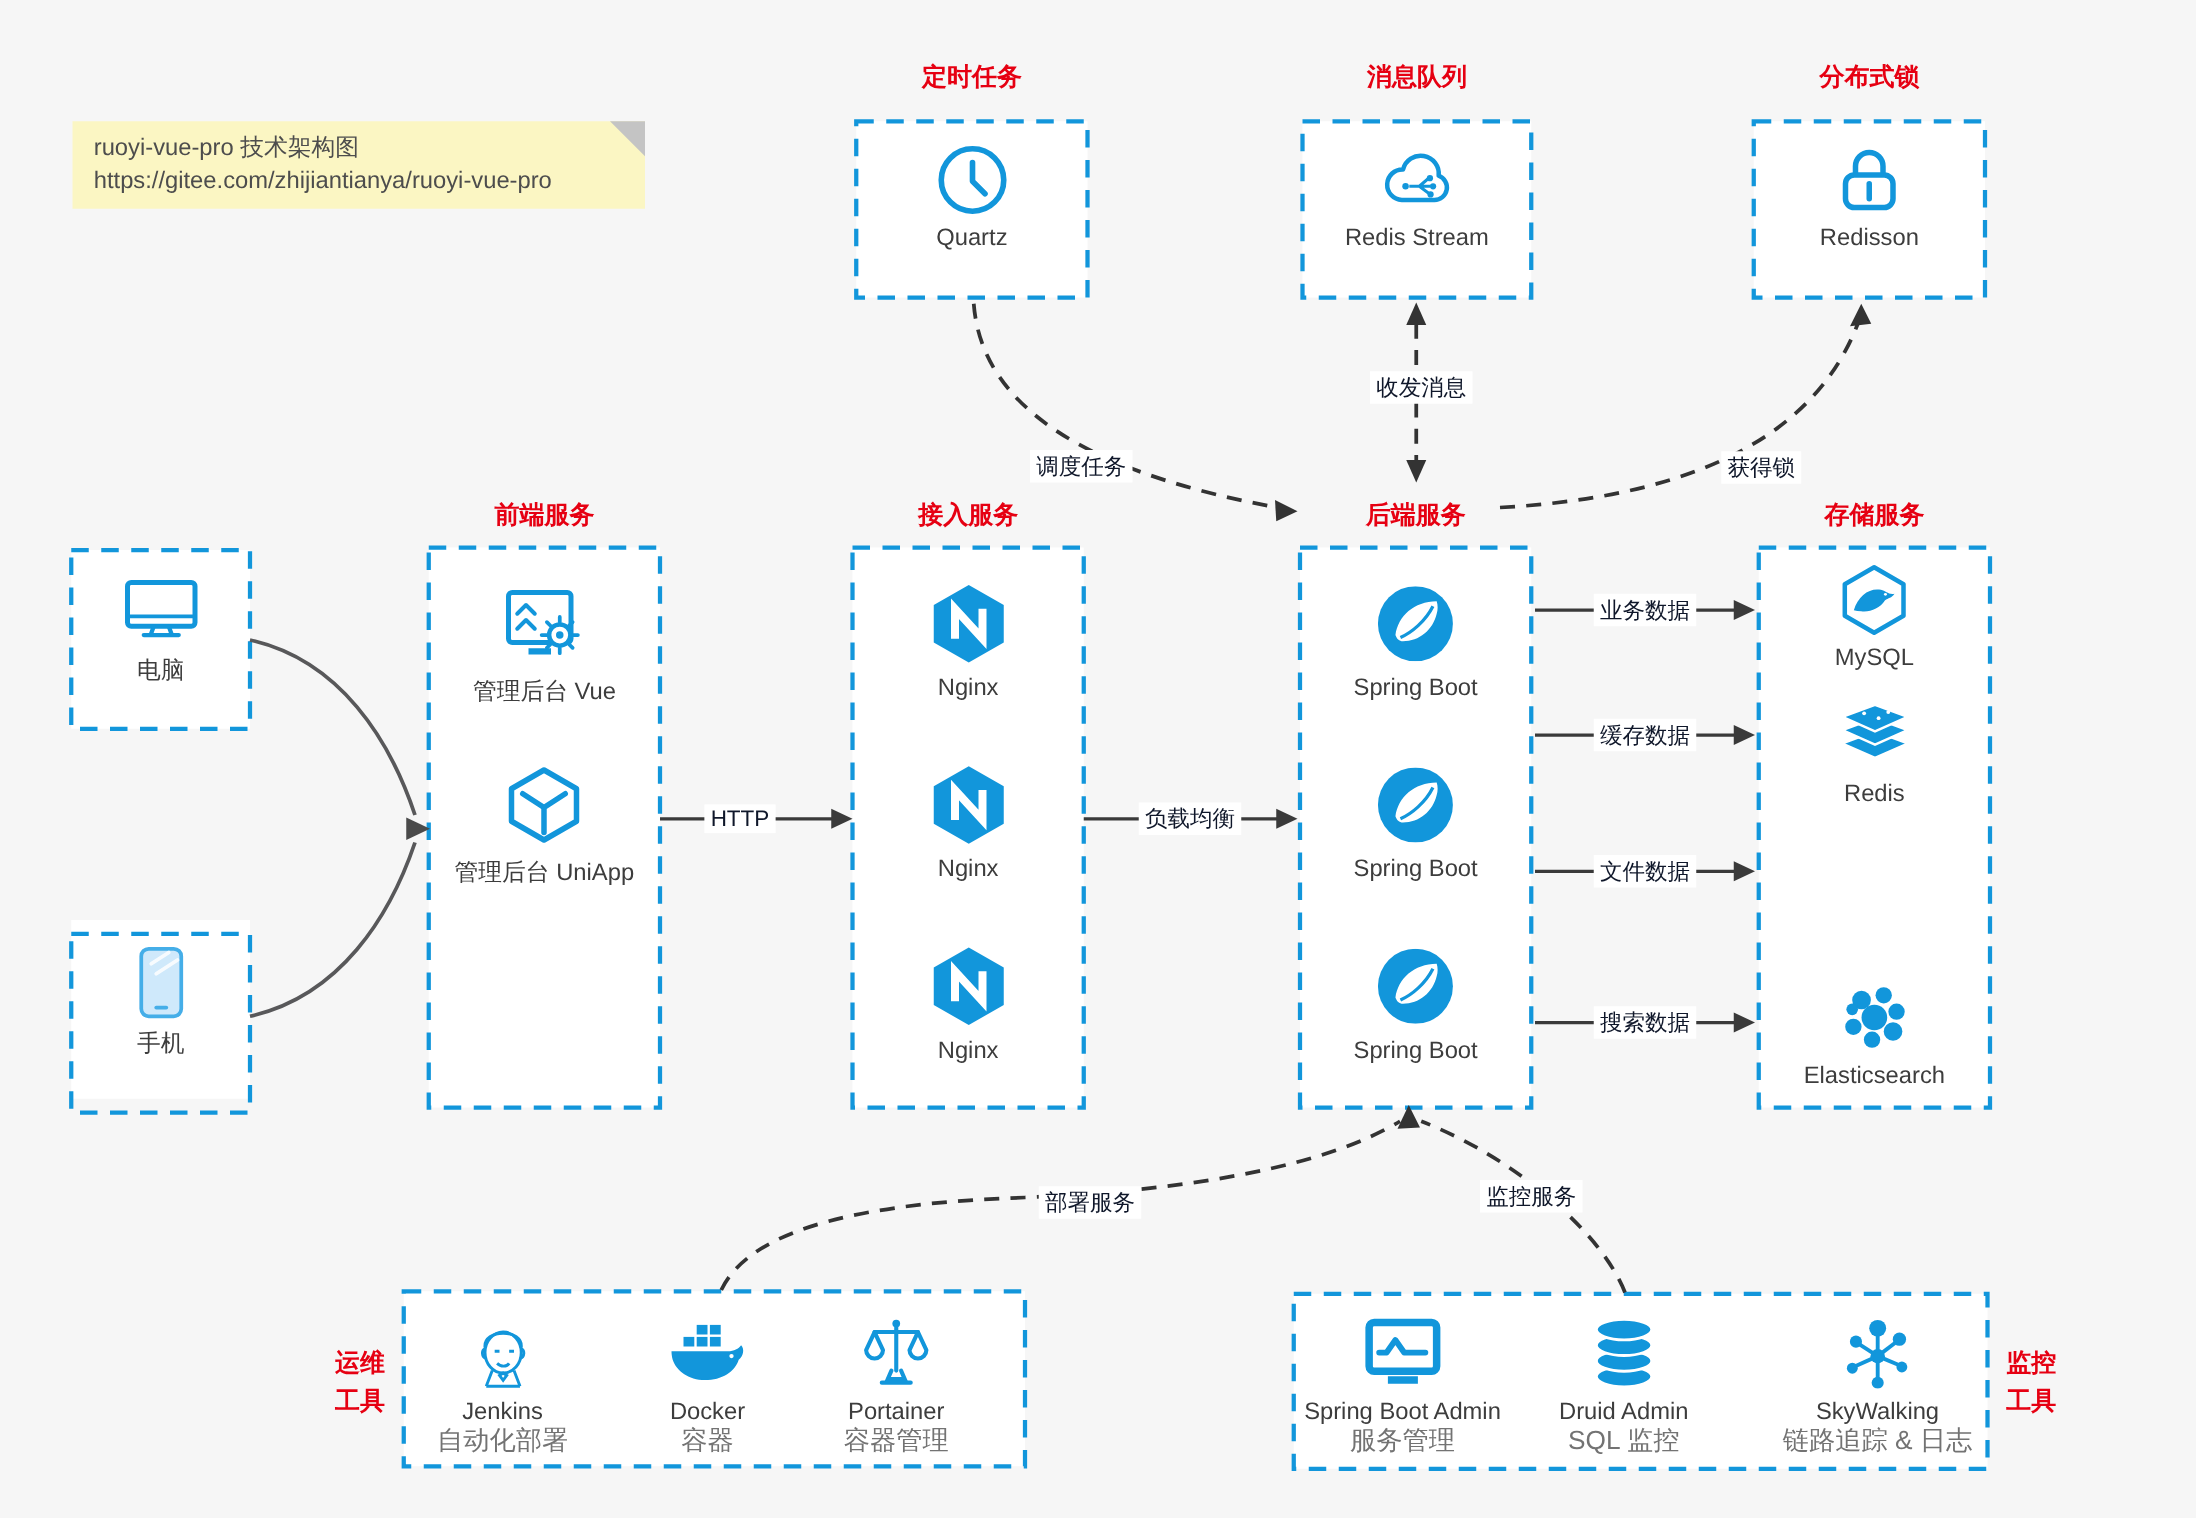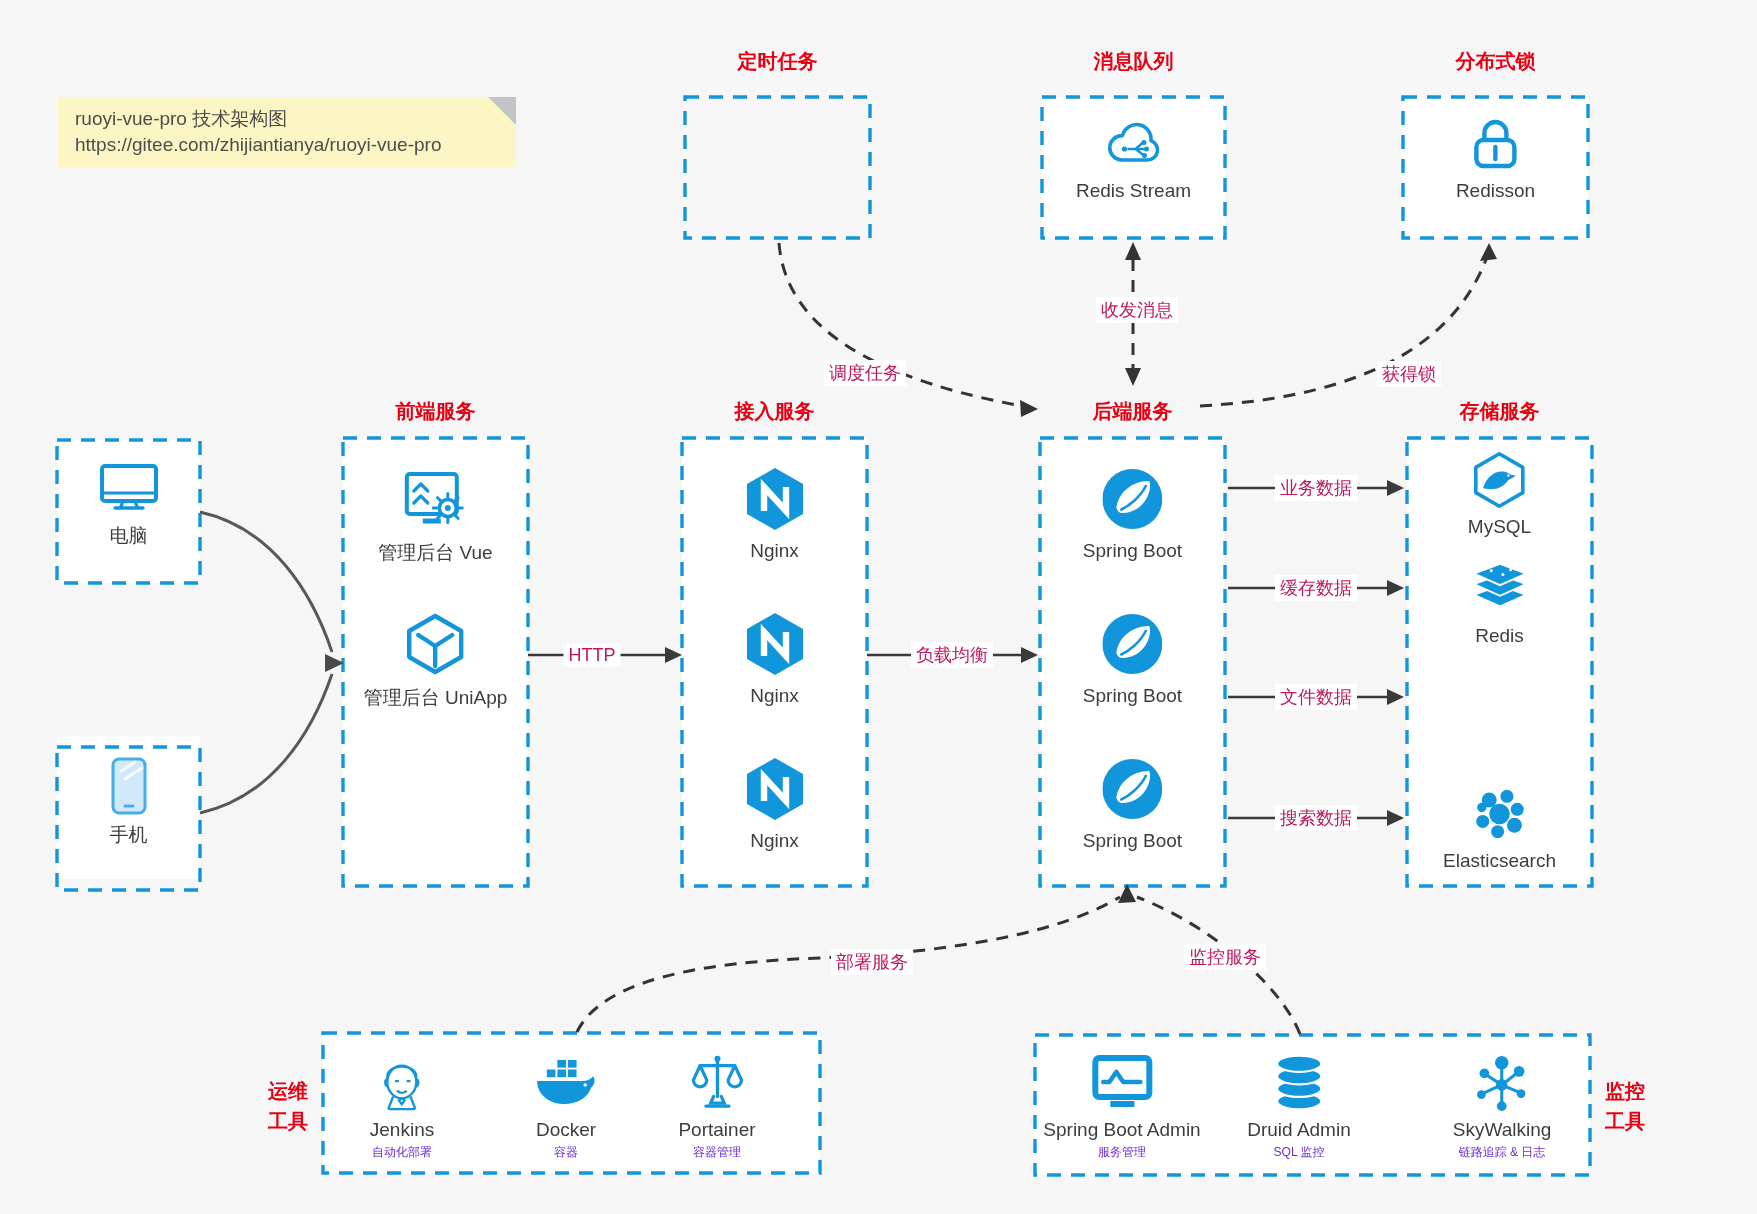--- a/index.html
+++ b/index.html
@@ -11,23 +11,23 @@
                text-align:center;white-space:nowrap;}
   .side-title{position:absolute;color:#e60012;font-weight:bold;font-size:20px;line-height:30px;}
   .node{position:absolute;left:50%;transform:translateX(-50%);display:flex;
         flex-direction:column;align-items:center;}
   .node .lbl{margin-top:10px;font-size:19px;color:#3d3d3d;white-space:nowrap;}
   .ic{display:flex;align-items:center;justify-content:center;}
   .bottom-item{position:absolute;transform:translateX(-50%);display:flex;
                flex-direction:column;align-items:center;}
   .bottom-item .lbl{margin-top:7px;font-size:19px;color:#3d3d3d;line-height:23px;
                     text-align:center;white-space:nowrap;}
-  .bottom-item .sub{font-size:12px;color:#6d28d9;line-height:23px;text-align:center;white-space:nowrap;}
+  .bottom-item .sub{font-size:21px;color:#737373;line-height:23px;text-align:center;white-space:nowrap;}
   .edge-label{position:absolute;transform:translate(-50%,-50%);background:#ffffff;
-              padding:1px 5px;font-size:18px;color:#be185d;white-space:nowrap;}
+              padding:1px 5px;font-size:18px;color:#0f172a;white-space:nowrap;}
   .note{position:absolute;left:58px;top:97px;width:458px;height:70px;background:#fbf6c3;
         box-sizing:border-box;padding:9px 0 0 17px;font-size:19px;line-height:26px;color:#4d4d4d;}
   .note-fold{position:absolute;top:0;right:0;width:0;height:0;
              border-left:28px solid transparent;border-top:28px solid #c4c4c4;}
 </style>
 </head>
 <body>
 
 <svg width="0" height="0" style="position:absolute">
   <defs>
@@ -190,20 +190,30 @@
   </div>
 
   <div class="group-title" style="left:685px;top:48px;width:185px">定时任务</div>
   <div class="group-title" style="left:1042px;top:48px;width:183px">消息队列</div>
   <div class="group-title" style="left:1403px;top:48px;width:185px">分布式锁</div>
   <div class="group-title" style="left:343px;top:398px;width:185px">前端服务</div>
   <div class="group-title" style="left:682px;top:398px;width:185px">接入服务</div>
   <div class="group-title" style="left:1040px;top:398px;width:185px">后端服务</div>
   <div class="group-title" style="left:1407px;top:398px;width:185px">存储服务</div>
 
+  <div class="wbox" style="left:685px;top:97px;width:185px;height:141px">
+    <div class="node" style="top:17px">
+      <span class="ic" style="height:60px">
+          <svg width="60" height="60">
+            <use href="#sym-clock"></use>
+          </svg>
+        </span>
+      <span class="lbl" style="margin-top:6px">Quartz</span>
+    </div>
+  </div>
   <div class="wbox" style="left:1042px;top:97px;width:183px;height:141px">
     <div class="node" style="top:21px">
       <span class="ic" style="height:52px">
           <svg width="64" height="52">
             <use href="#sym-cloud"></use>
           </svg>
         </span>
       <span class="lbl" style="margin-top:10px">Redis Stream</span>
     </div>
   </div>

